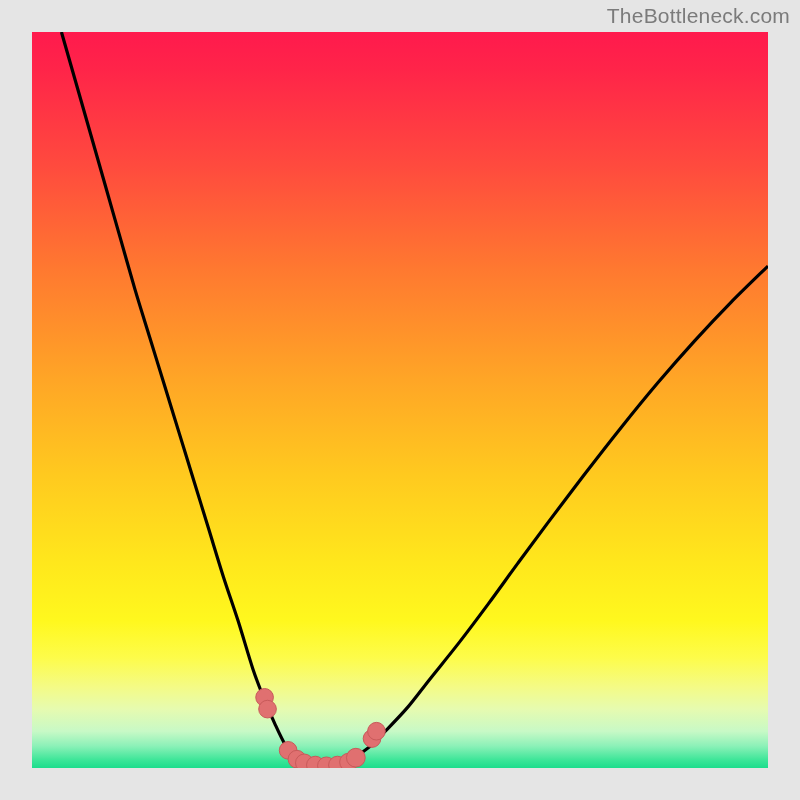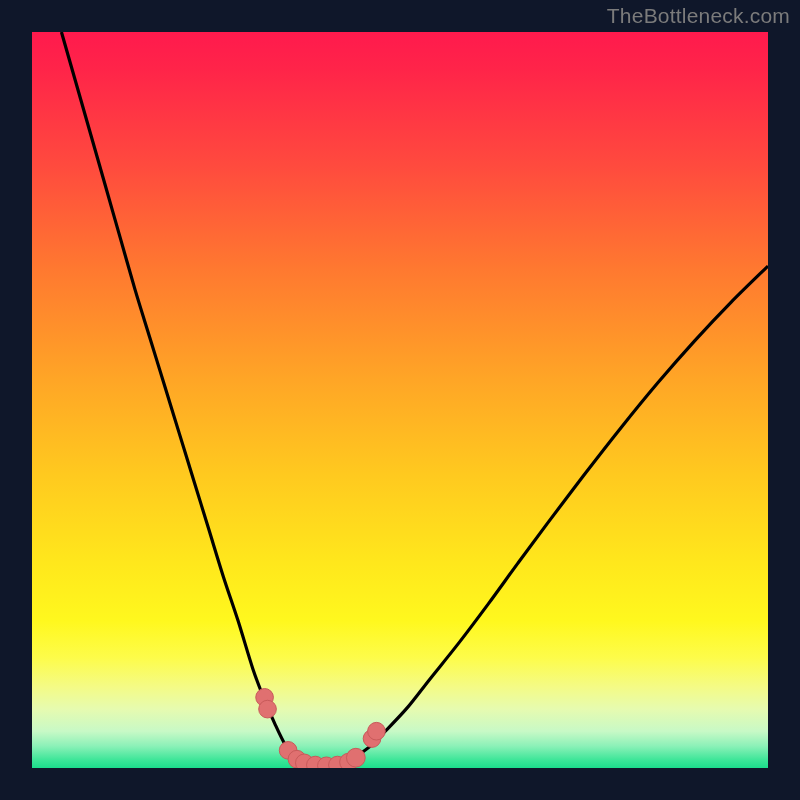--- a/index.html
+++ b/index.html
@@ -10,21 +10,21 @@
     background: #000;
     overflow: hidden;
     font-family: Arial, Helvetica, sans-serif;
   }
   .frame {
     position: absolute;
     left: 0;
     top: 0;
     width: 800px;
     height: 800px;
-    background: #0f172a;
+    background: #e5e5e5;
   }
   .plot {
     position: absolute;
     left: 32px;
     top: 32px;
     width: 736px;
     height: 736px;
     overflow: hidden;
   }
   .gradient {

